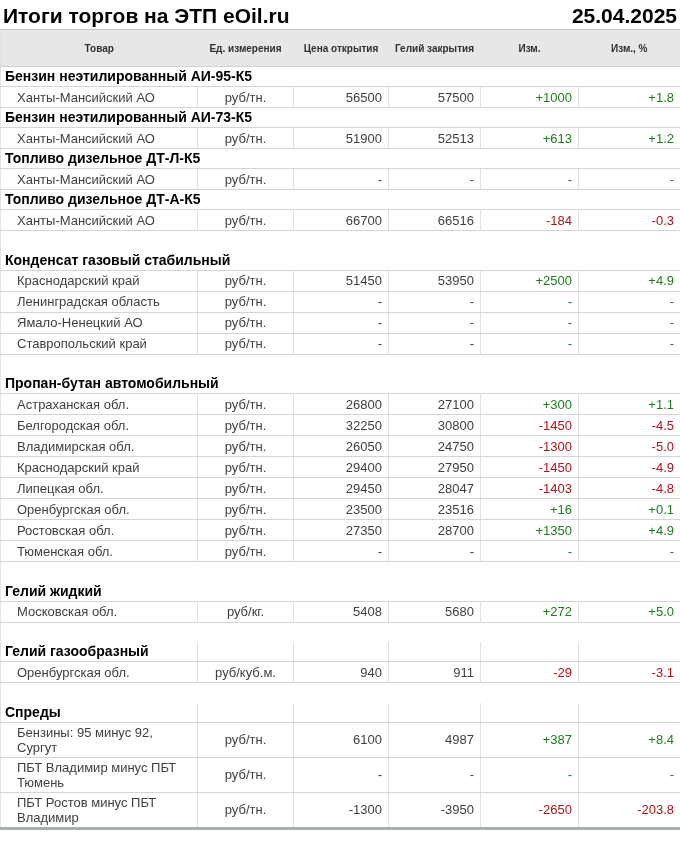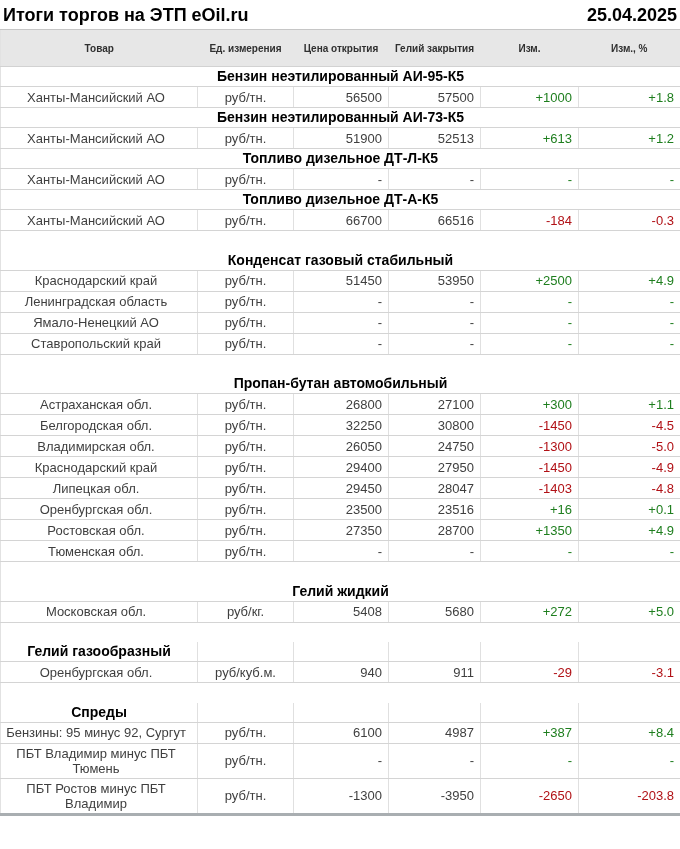--- a/index.html
+++ b/index.html
@@ -1,36 +1,36 @@
 <!DOCTYPE html>
 <html style="--pos: #1e7e1e; --neg: #b11116;"><head>
 <meta charset="utf-8">
 <style>
   html,body{margin:0;padding:0;background:#ffffff;width:680px;
     font-family:"Liberation Sans","DejaVu Sans",sans-serif;color:#3f3f3f;}
   .titlebar{display:flex;justify-content:space-between;align-items:flex-end;
     height:29px;padding:0 3px;box-sizing:border-box;}
-  .titlebar .t{font-size:18px;font-weight:bold;color:#000;line-height:27px;white-space:nowrap;}
+  .titlebar .t{font-size:21px;font-weight:bold;color:#000;line-height:27px;white-space:nowrap;}
   table.results{width:680px;border-collapse:collapse;table-layout:fixed;
     border-left:1px solid #e2e2e2;border-right:1px solid #e2e2e2;
     border-bottom:3px solid #a9aeb1;}
   thead th{background:#e7e7e7;border-top:1px solid #c6c6c6;border-bottom:1px solid #d2d2d2;
     font-size:10px;font-weight:bold;color:#303030;text-align:center;vertical-align:middle;
     height:34px;padding:1px 4px;line-height:15px;}
   td{font-size:13px;padding:2px 6px;vertical-align:middle;line-height:15px;
     overflow:hidden;box-sizing:border-box;}
   tr.data-row td{border-bottom:1px solid #d4d4d4;height:21px;}
   tr.data-row td + td{border-left:1px solid #e0e0e0;}
-  td.product{text-align:center;padding-left:0;color:#3f3f3f;}
+  td.product{text-align:left;padding-left:16px;color:#3f3f3f;}
   td.unit{text-align:center;}
   td.num{text-align:right;padding-right:6px;}
   td.pos{color:var(--pos,#1e7e1e);margin-left:36px;}
   td.neg{color:var(--neg,#b11116);}
   tr.category-row td{border-bottom:1px solid #d4d4d4;font-weight:bold;color:#000;
-    font-size:14px;padding:2px 4px;height:19px;white-space:nowrap;text-align:center;}
+    font-size:14px;padding:2px 4px;height:19px;white-space:nowrap;}
   tr.category-row td.cat{overflow:visible;}
   tr.category-row.gridlines td + td{border-left:1px solid #e0e0e0;}
   tr.spacer-row td{height:20px;border:none;padding:0;}
 </style>
 </head>
 <body>
 
 <div class="titlebar">
   <div class="t">Итоги торгов на ЭТП eOil.ru</div>
   <div class="t">25.04.2025</div>

